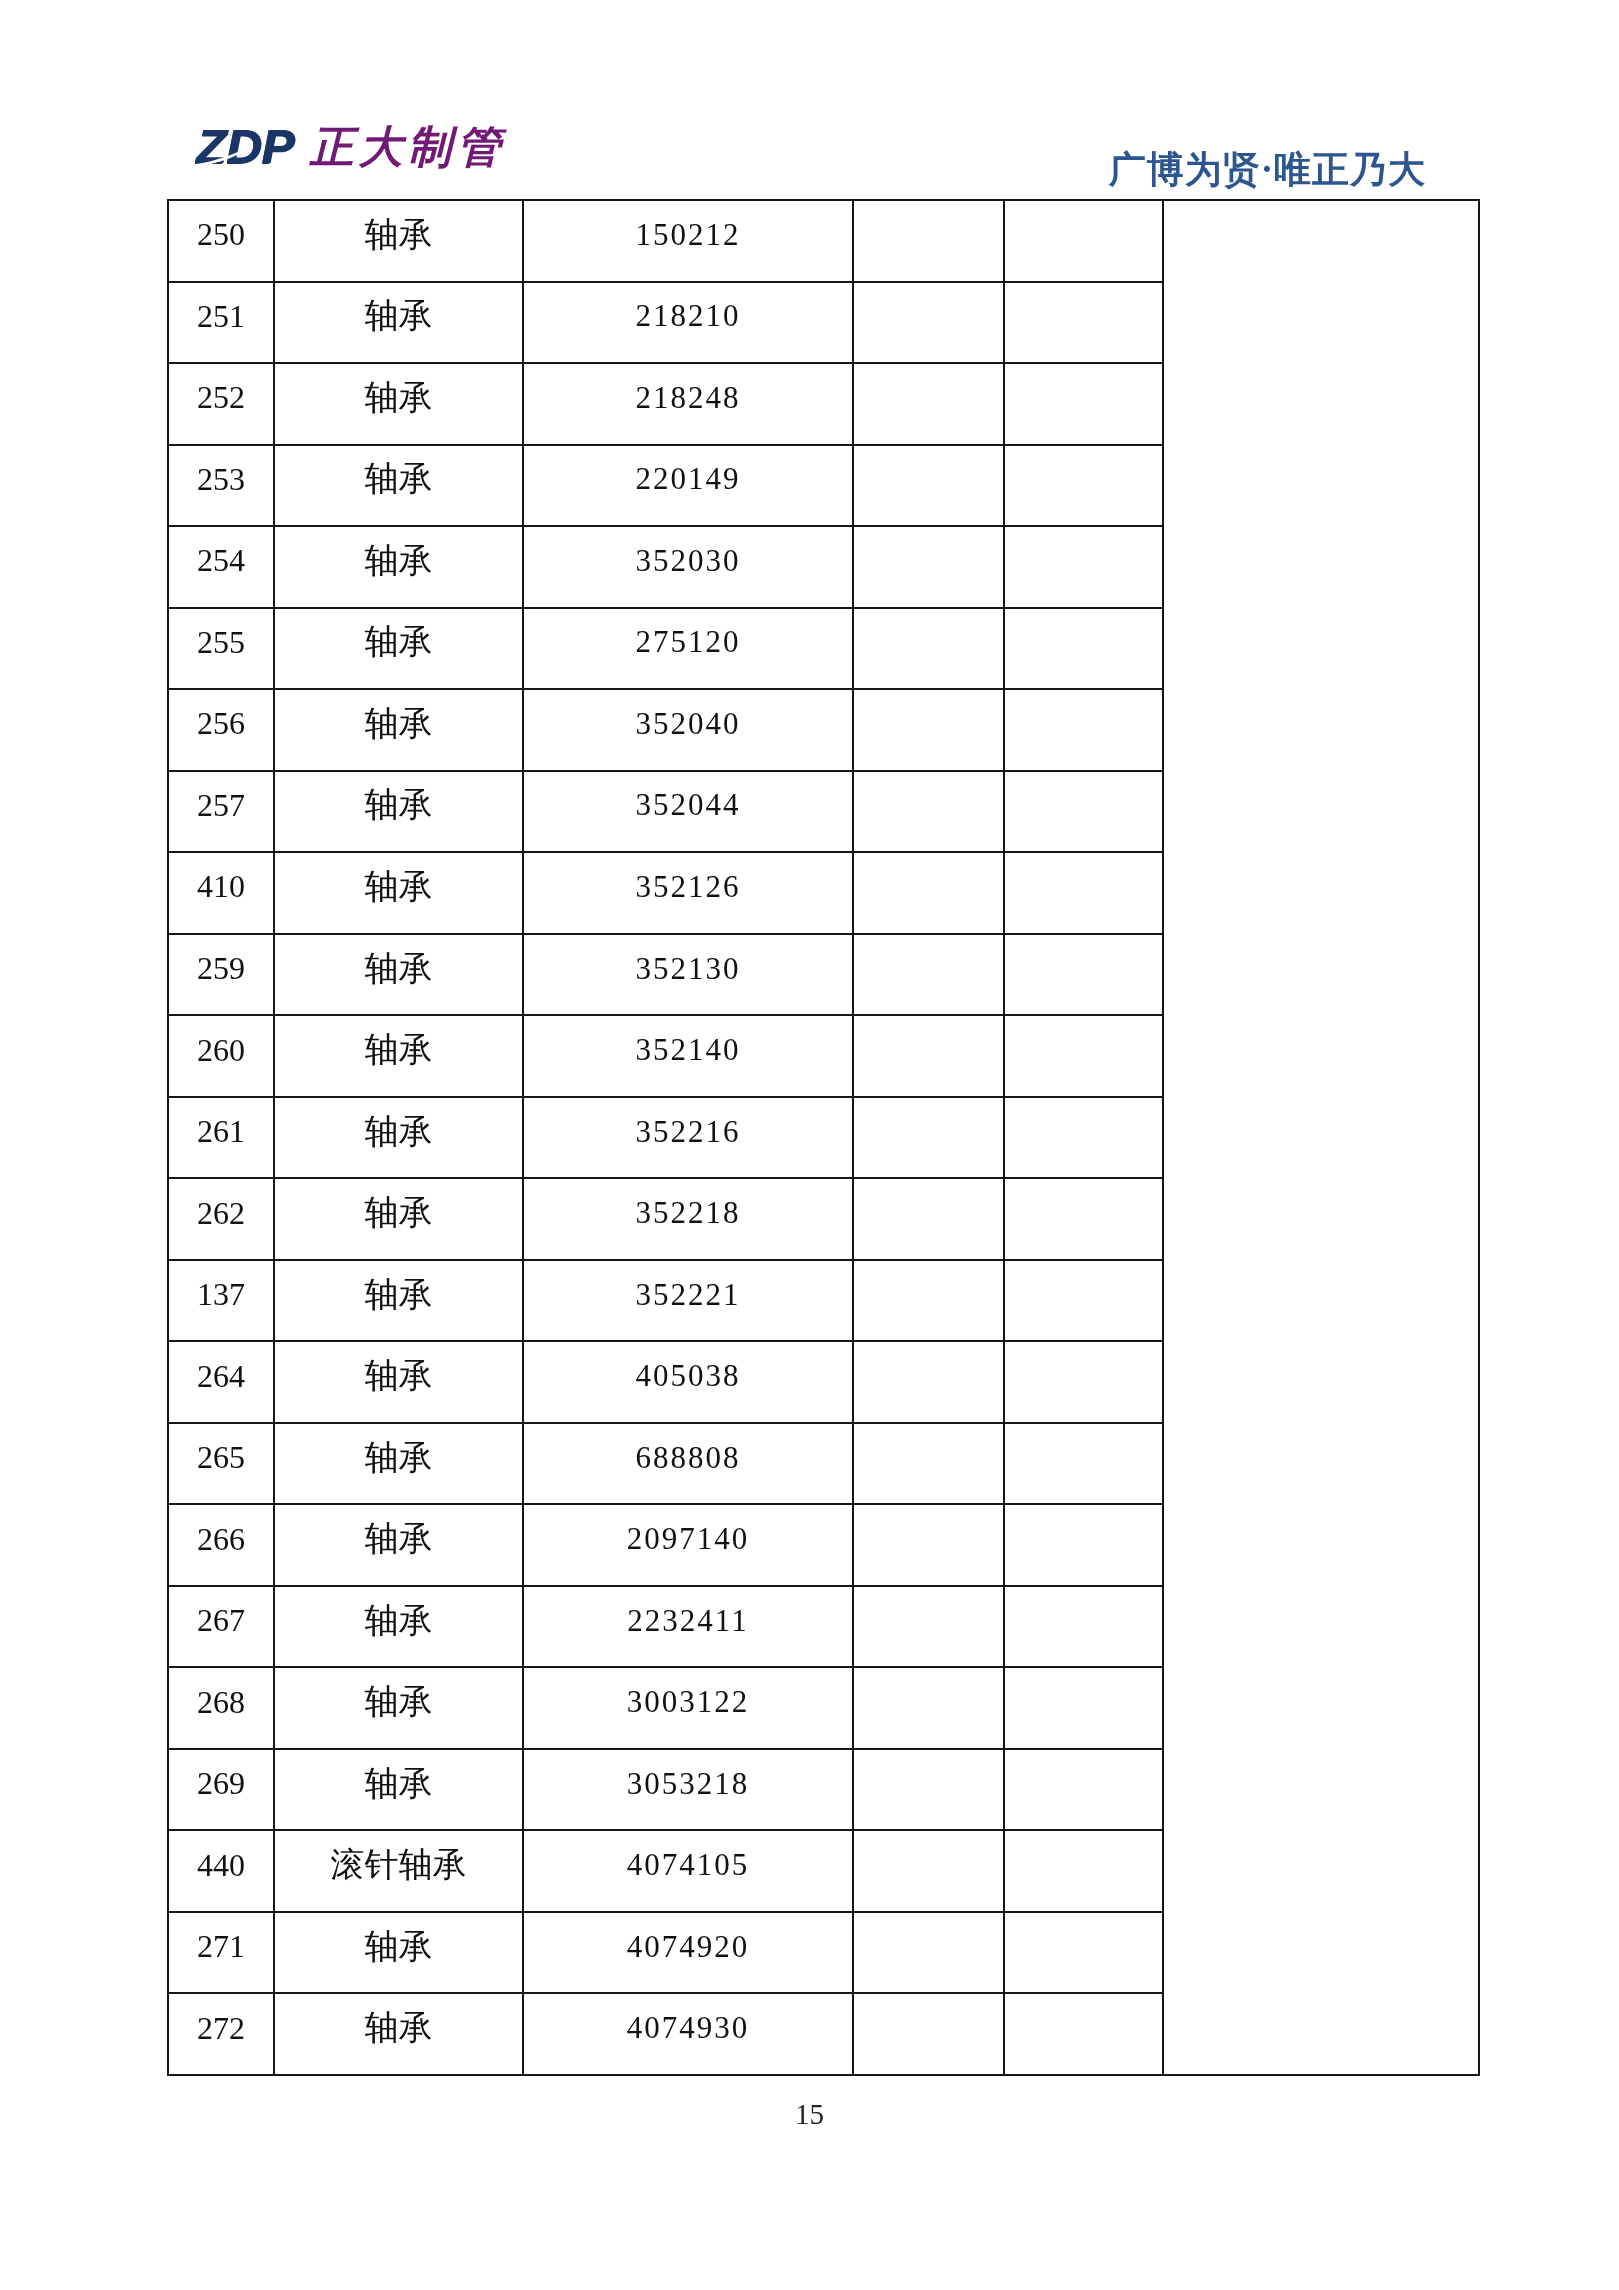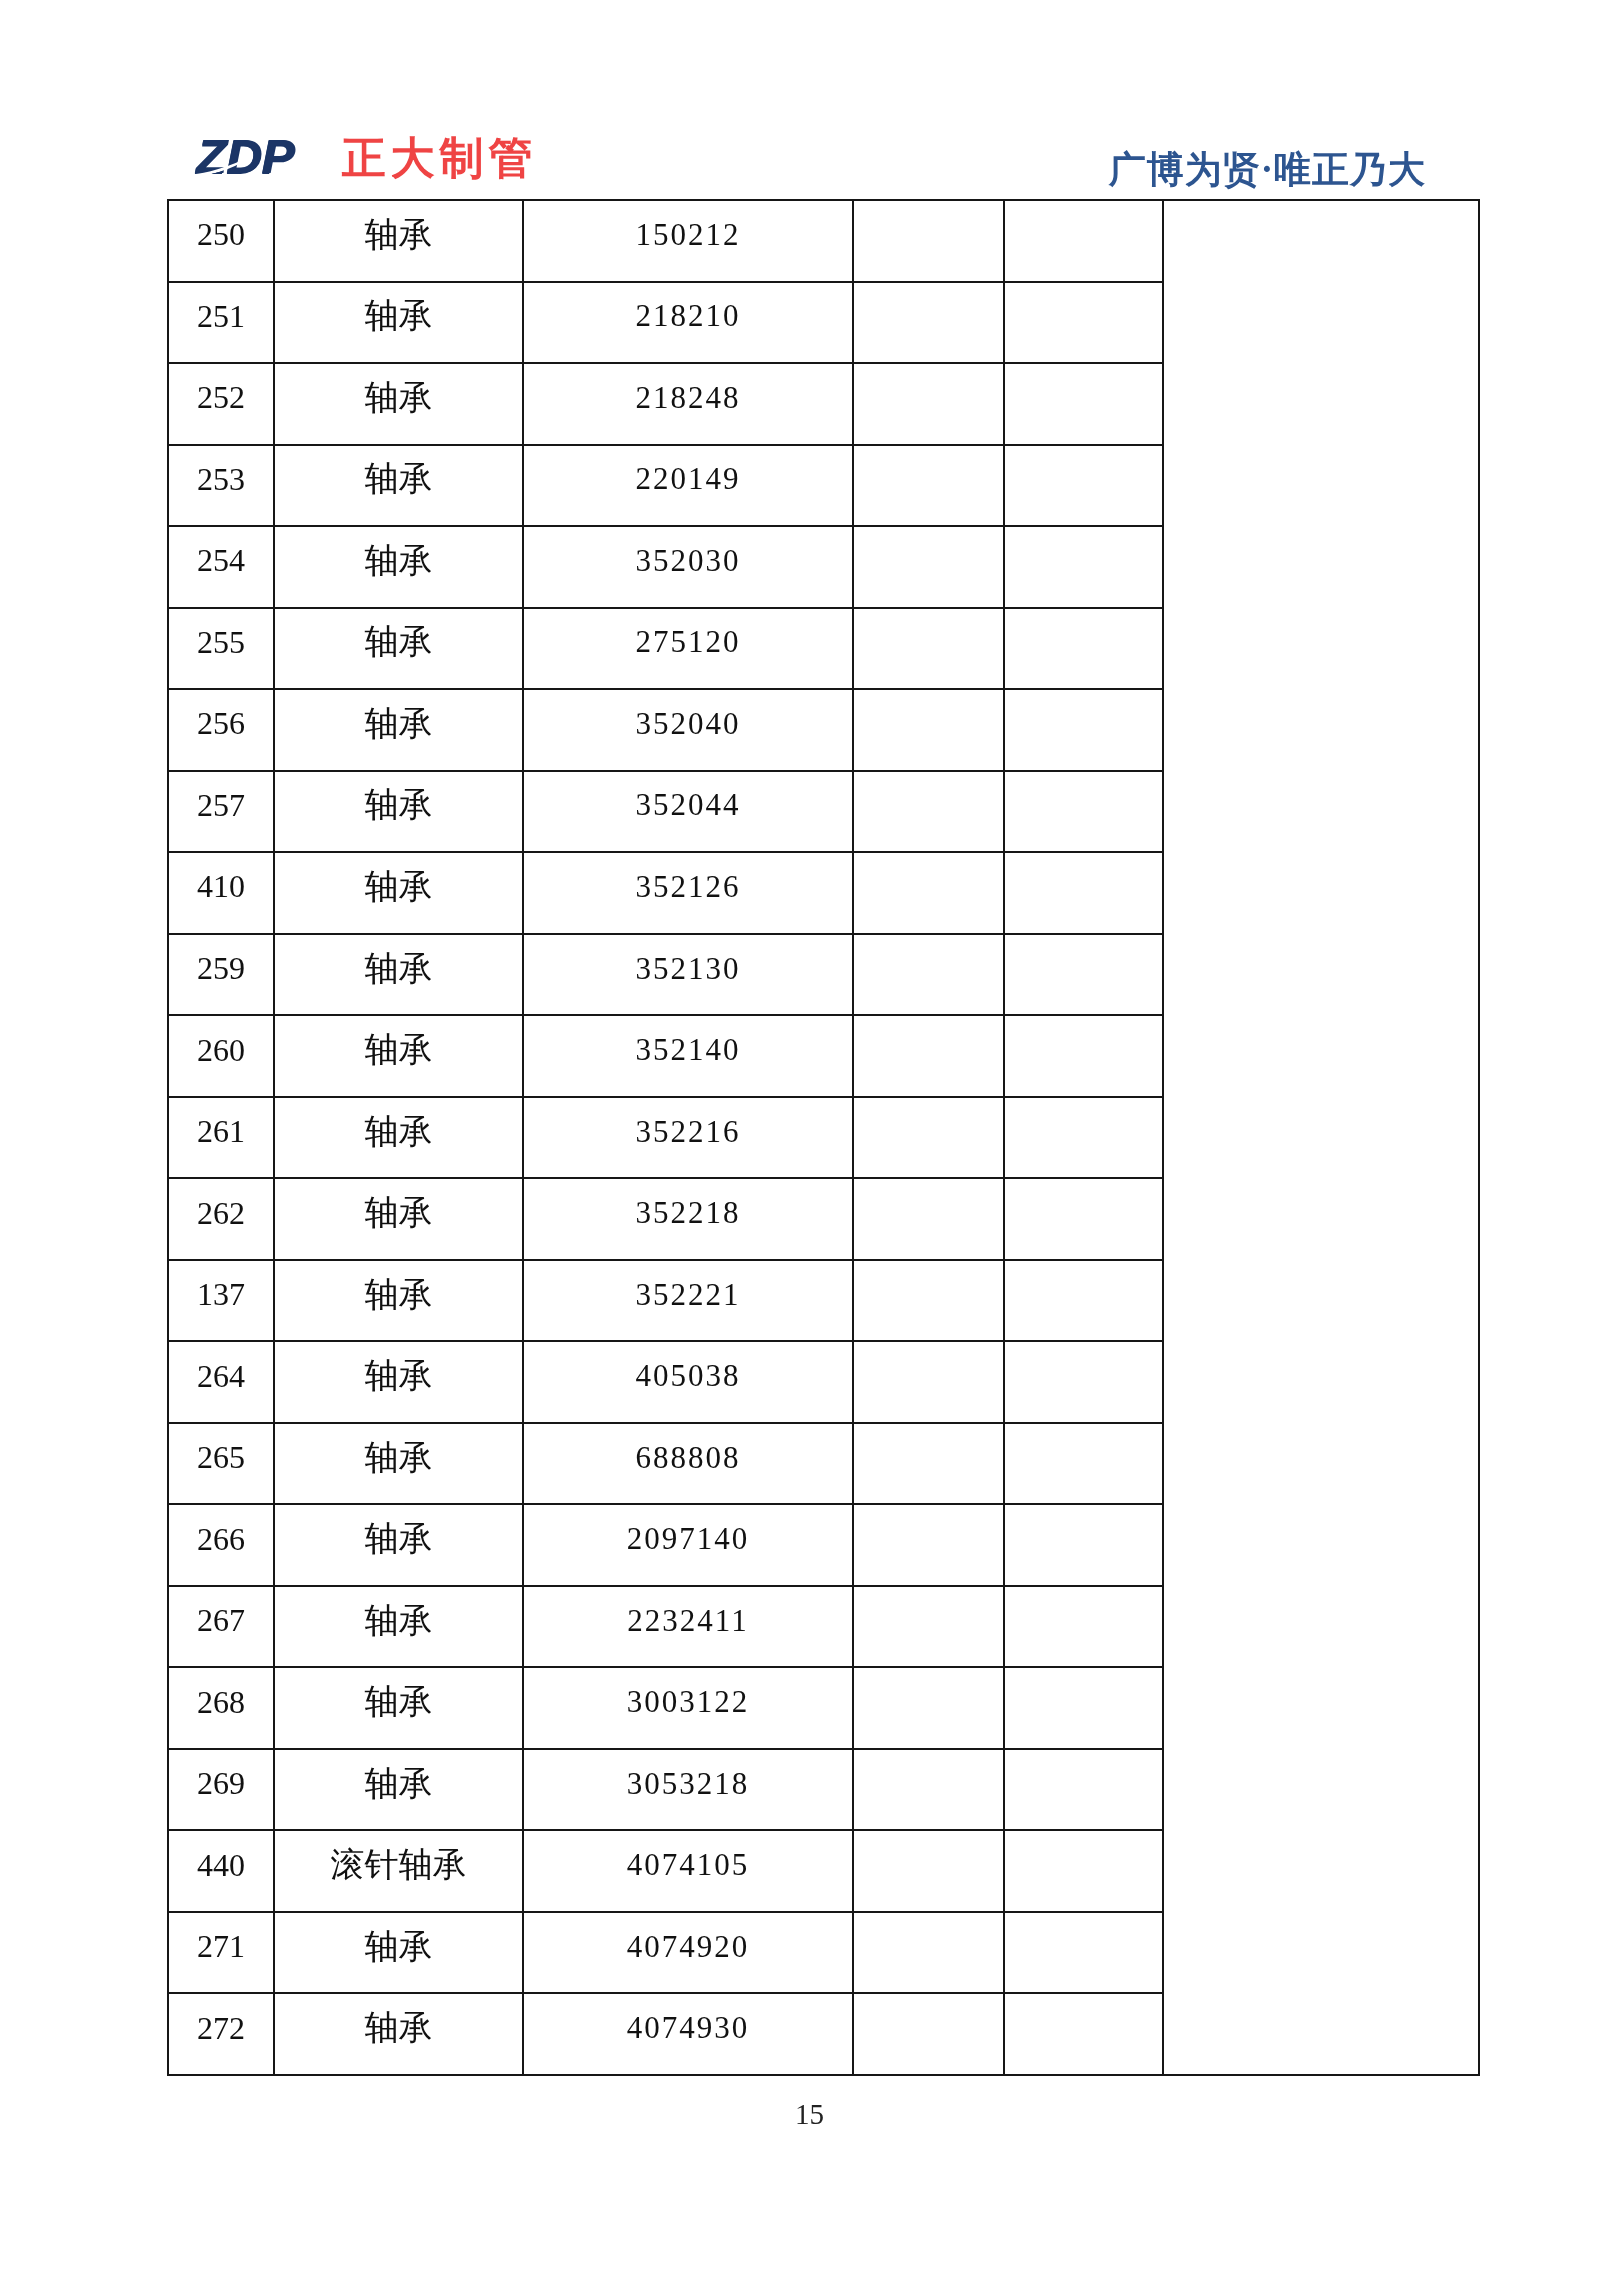--- a/index.html
+++ b/index.html
@@ -9,22 +9,22 @@
     background: #ffffff;
     font-family: "Liberation Serif", "DejaVu Serif", serif;
     color: #111;
     overflow: hidden;
   }
 
   
   .header { position: absolute; left: 0; top: 0; width: 100%; height: 196px; }
 
   .logo {
-    position: absolute; left: 196px; top: 133px;
-    display: flex; align-items: flex-end; white-space: nowrap; gap: 32px;
+    position: absolute; left: 196px; top: 123px;
+    display: flex; align-items: center; white-space: nowrap;
   }
   .logo-zdp {
     position: relative;
     font-family: "Liberation Sans", "DejaVu Sans", sans-serif;
     font-weight: bold; font-style: italic;
     font-size: 49px; line-height: 47px;
     color: #1b3566;
     letter-spacing: 0px;
     text-shadow: 1.5px 0 0 #1b3566, 0 1px 0 #1b3566;
   }
@@ -33,23 +33,24 @@
     width: 65px; height: 15.7px;
     border-bottom: 3.9px solid #ffffff;
     border-radius: 0 0 100% 40%;
     transform: rotate(-14deg);
     pointer-events: none;
   }
   .logo-company {
     font-family: "Liberation Sans", "DejaVu Sans", sans-serif;
     font-weight: bold;
     font-size: 44px; line-height: 45px;
-    color: #ef4444;
+    color: #701a75;
     letter-spacing: 4.9px;
     margin-left: 15.7px;
+    font-style: italic;
   }
   .slogan {
     position: absolute; right: 193px; top: 150px;
     font-size: 37px; line-height: 39px;
     font-weight: bold;
     color: #2d5590;
     letter-spacing: 1px;
     white-space: nowrap;
   }
 

